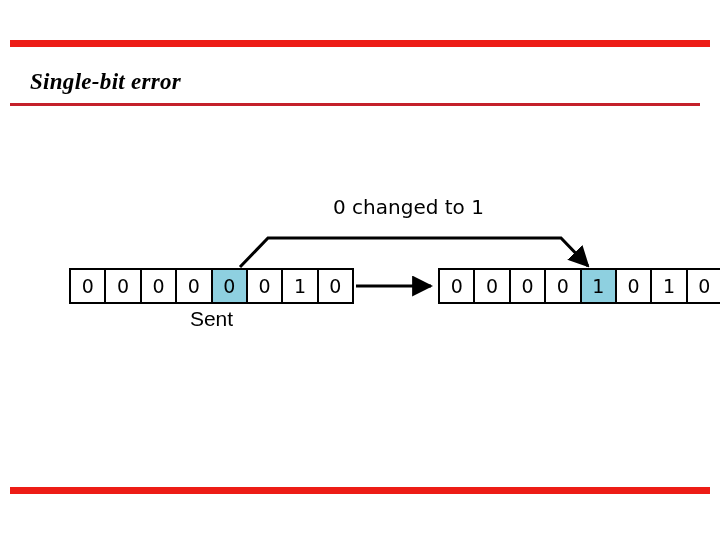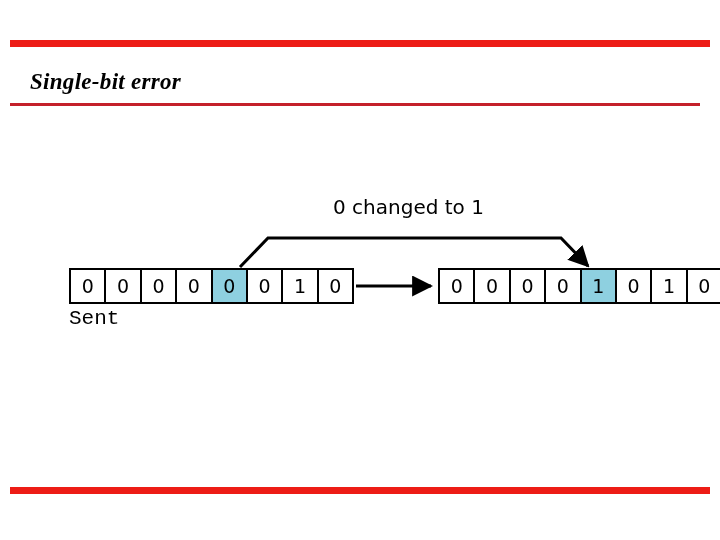--- a/index.html
+++ b/index.html
@@ -98,25 +98,25 @@
     line-height: 1;
     color: #000000;
     background: #ffffff;
   }
   .bit:last-child { border-right: none; }
   .bit.hl { background: #8ed0e0; }
 
   .frame-label {
     position: absolute;
     top: 117px;
-    font-family: Liberation Mono, monospace;
+    font-family: Liberation Sans, sans-serif;
     font-size: 21px;
     color: #000000;
     white-space: nowrap;
-    text-align: left;
+    text-align: center;
   }
   .label-sent     { left: 33px;  width: 285px; }
   .label-received { left: 402px; width: 285px; }
 
   .svg-layer {
     position: absolute;
     left: 0;
     top: 0;
     width: 720px;
     height: 160px;

